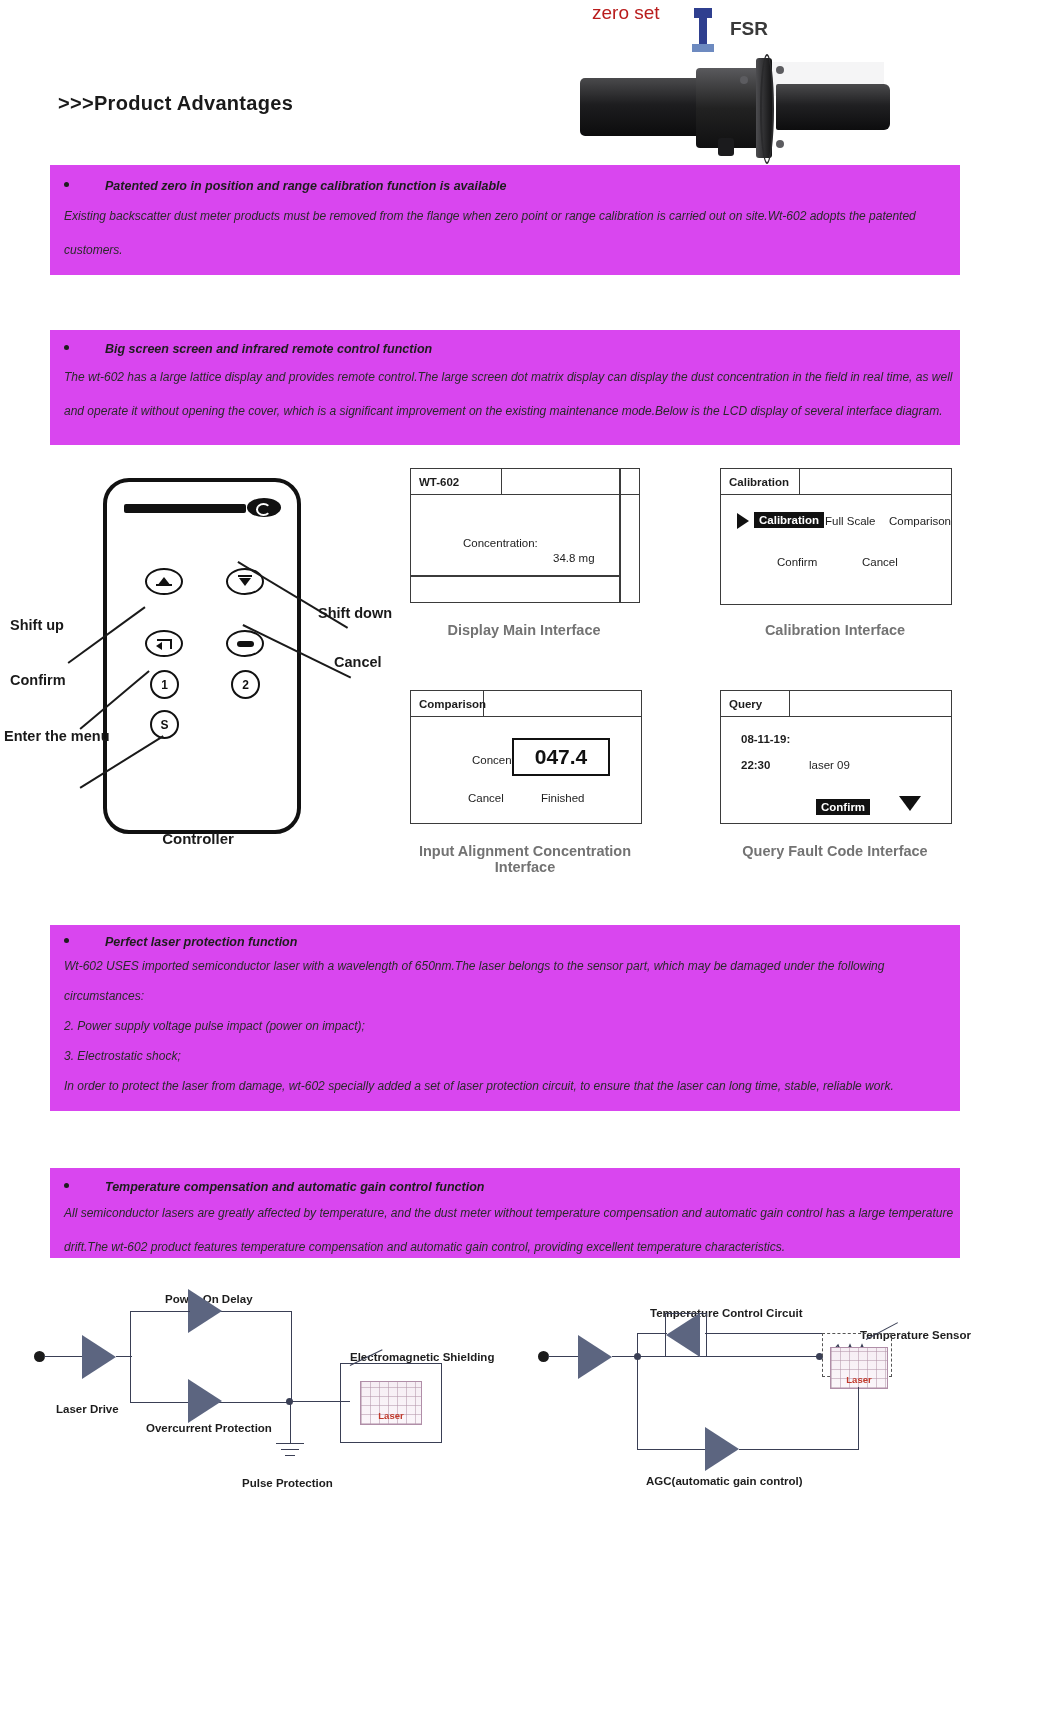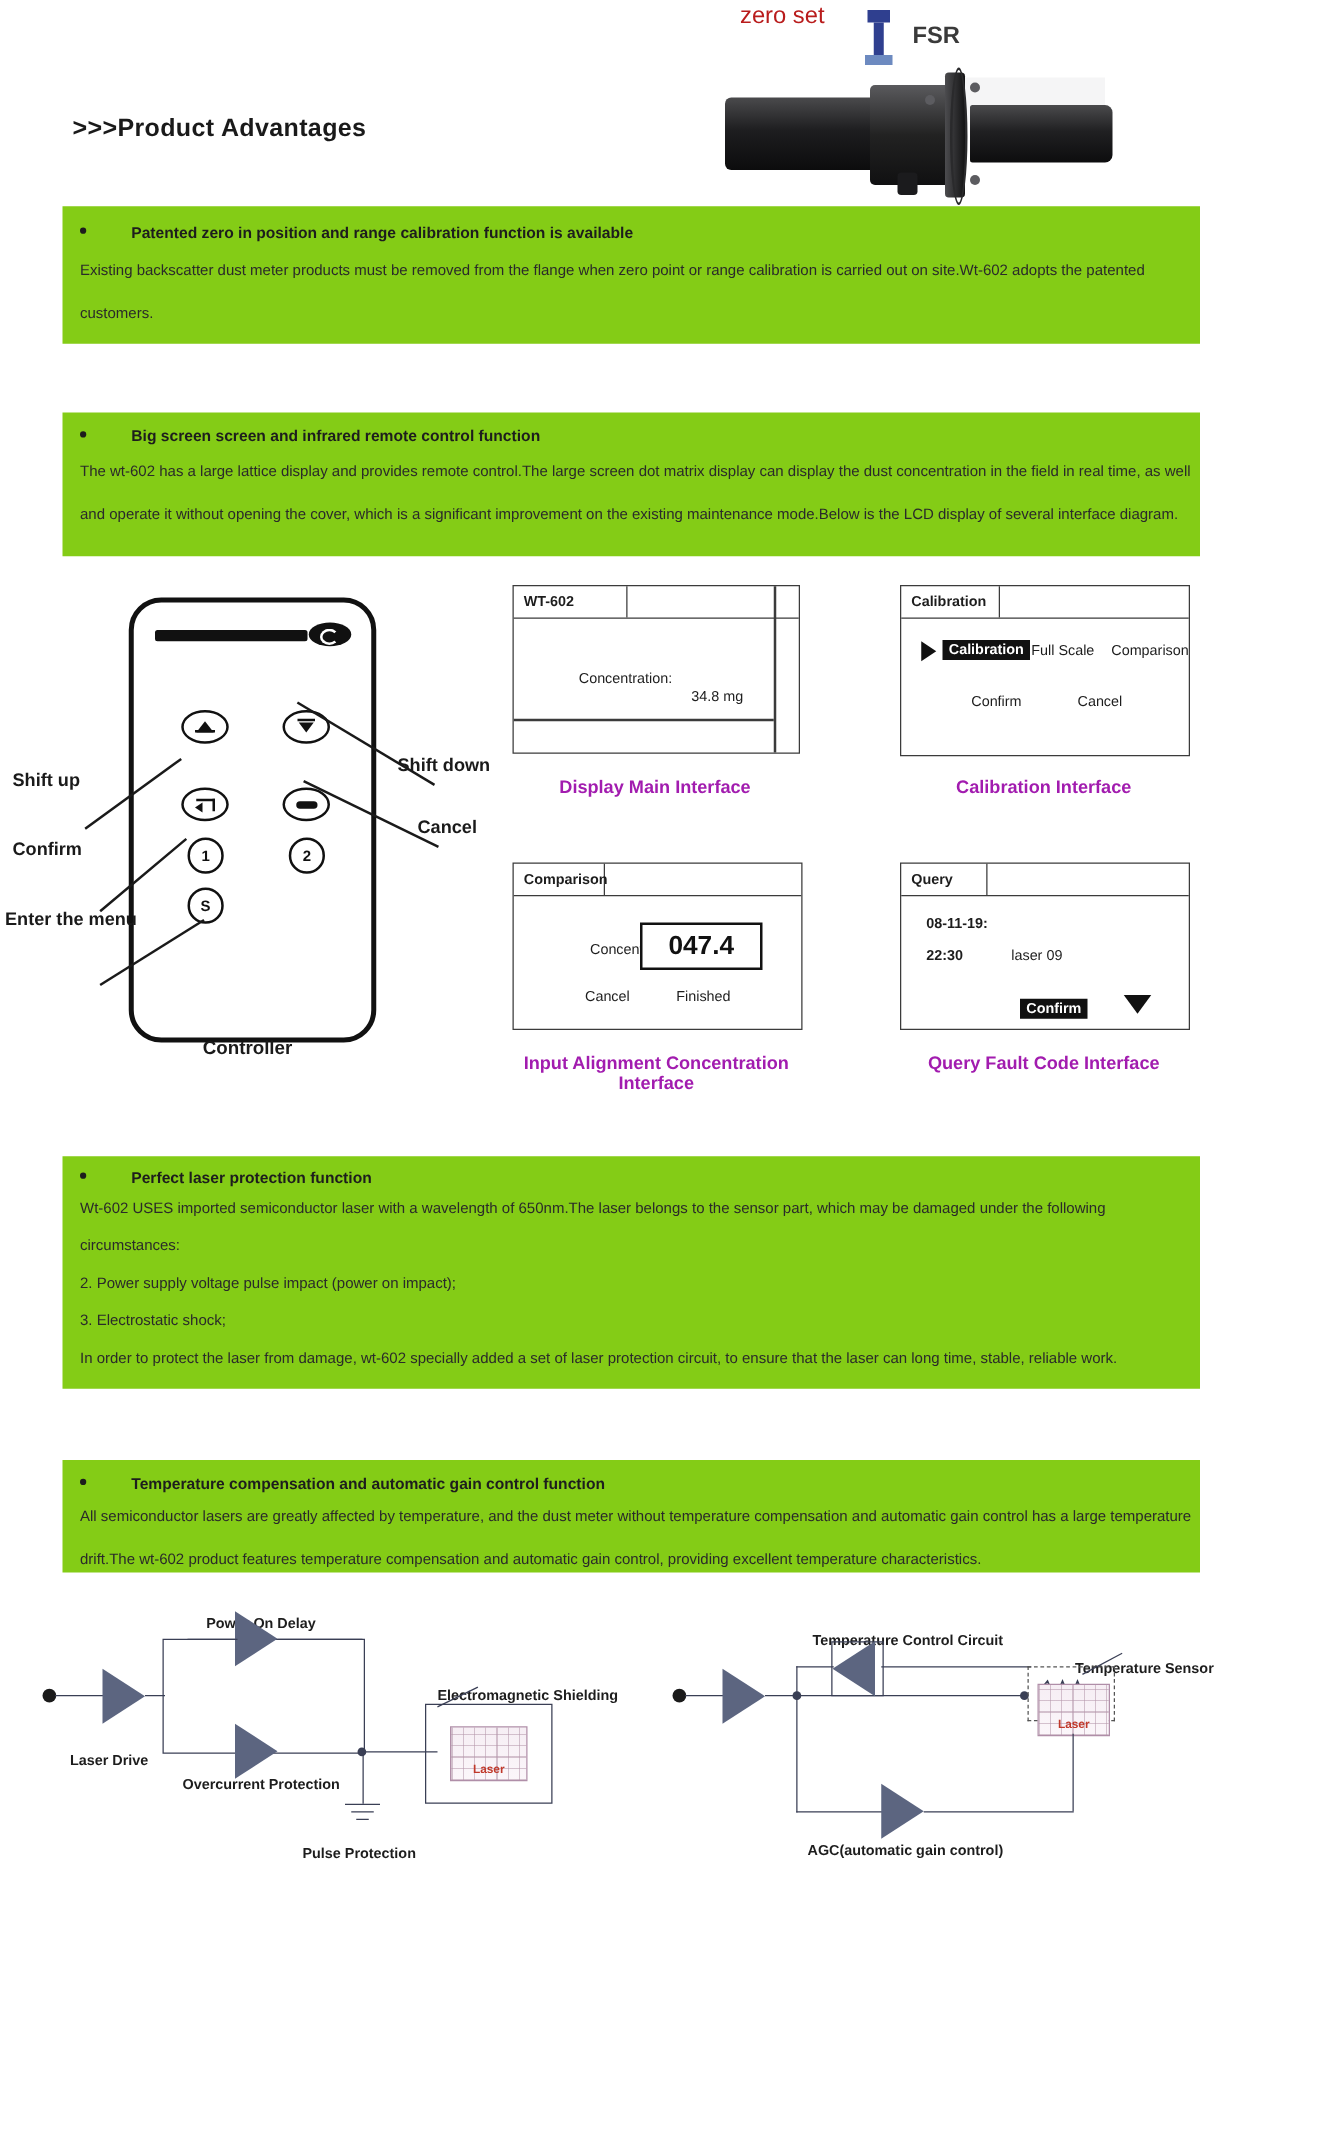--- a/index.html
+++ b/index.html
@@ -70,21 +70,21 @@
     position:absolute;width:8px;height:8px;border-radius:50%;
     background:#5c5c60;
   }
   .sensor .screen-faint{
     position:absolute;left:186px;top:10px;width:118px;height:34px;
     background:rgba(210,210,215,.22);
   }
 
   
   .block{
-    position:absolute;background:#84cc16;
+    position:absolute;background:#d946ef;font-style:italic;
   }
   .bullet-line{
     display:flex;align-items:baseline;
     font-size:12.5px;font-weight:bold;color:#1d1d1d;
   }
   .bullet-line .dot{
     display:inline-block;width:5px;height:5px;border-radius:50%;
     background:#1d1d1d;margin-right:36px;flex:none;position:relative;top:-3px;
   }
   .para{
@@ -165,21 +165,21 @@
     border-bottom:1.6px solid #3b3b3b;
   }
   .lcd .titlebar .tab{
     position:absolute;left:0;top:0;height:25px;
     border-right:1.6px solid #3b3b3b;
     display:flex;align-items:center;padding:0 8px;
     font-size:11.5px;font-weight:bold;color:#1d1d1d;white-space:nowrap;
   }
   .lcd .body{position:absolute;left:0;top:25px;width:100%;}
   .lcd-caption{
-    position:absolute;text-align:center;font-size:14.5px;font-weight:bold;color:#a21caf;
+    position:absolute;text-align:center;font-size:14.5px;font-weight:bold;color:#737373;
   }
   .lcd .row{position:absolute;font-size:11.5px;color:#1d1d1d;}
   .lcd .bold{font-weight:bold;}
   .inv{
     background:#111;color:#fff;padding:2px 5px;font-weight:bold;font-size:11.5px;
   }
   .tri-right{
     position:absolute;width:0;height:0;
     border-top:8px solid transparent;border-bottom:8px solid transparent;
     border-left:12px solid #111;

